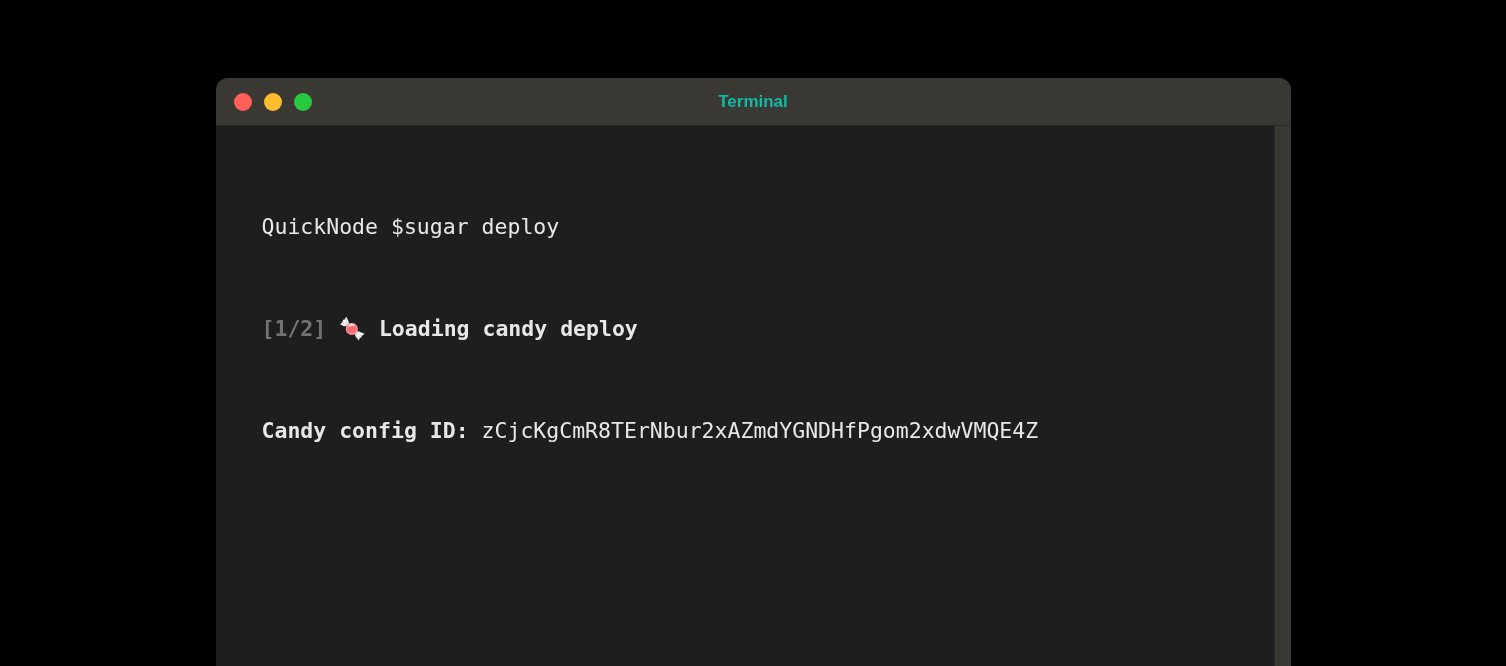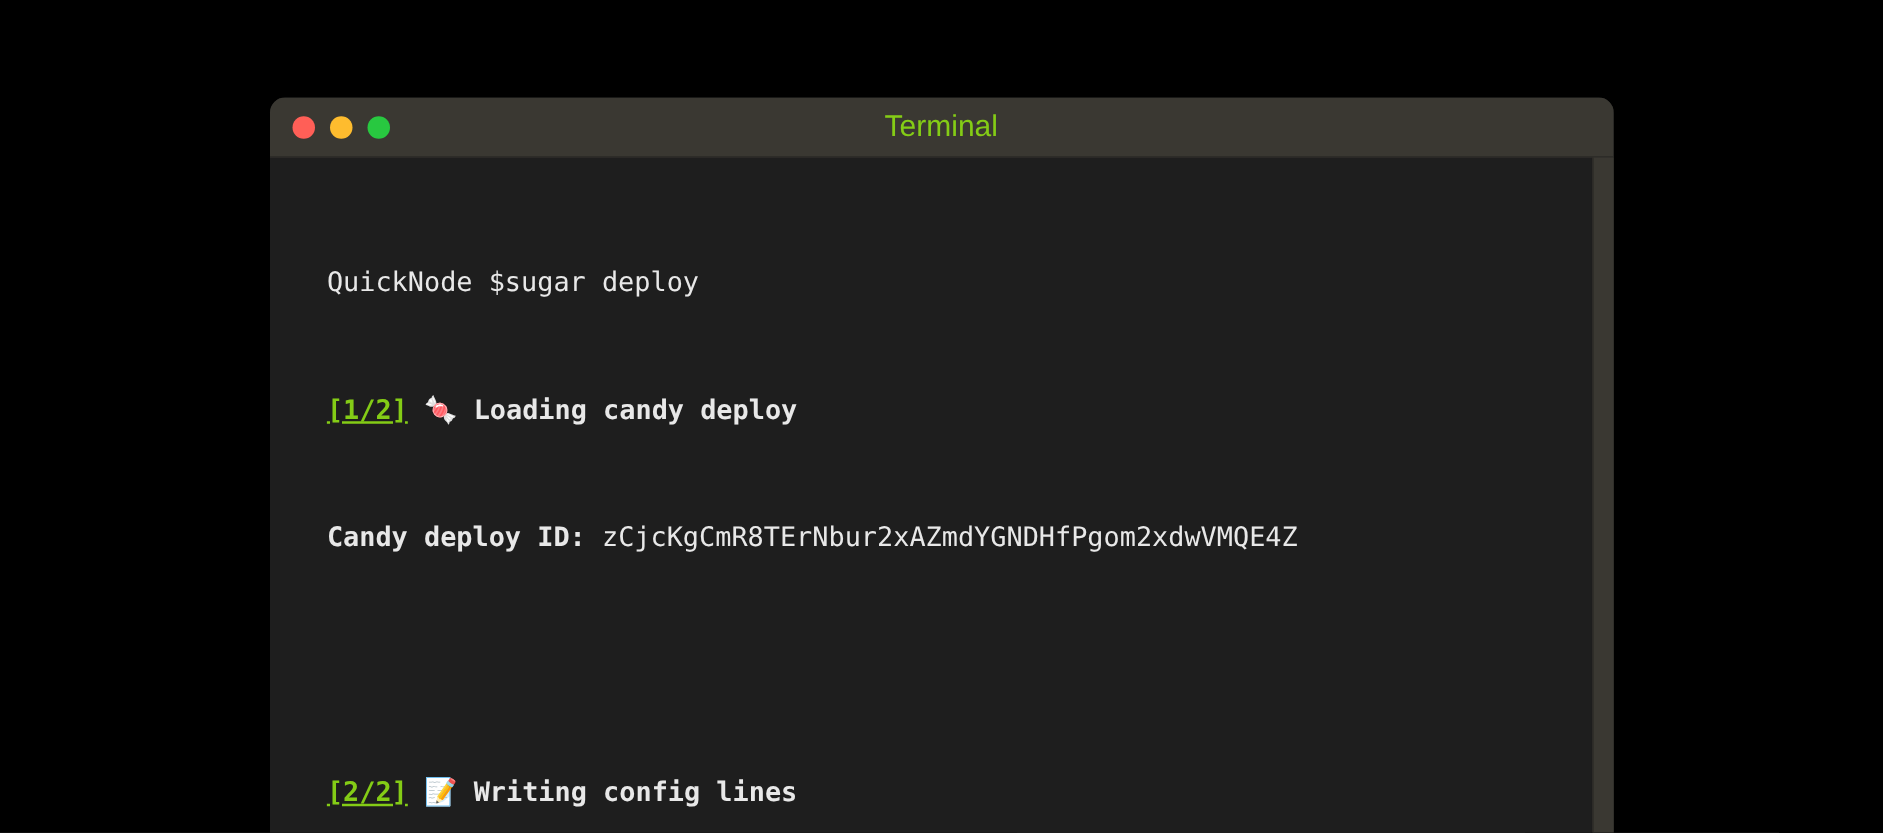--- a/index.html
+++ b/index.html
@@ -38,24 +38,24 @@
   .dot {
     width: 18px; height: 18px; border-radius: 50%;
   }
   .dot.red    { background: #ff5f57; }
   .dot.yellow { background: #febc2e; }
   .dot.green  { background: #28c840; }
   .window-title {
     position: absolute;
     left: 0; right: 0;
     text-align: center;
-    color: #84cc16;
+    color: #14b8a6;
     font-family: -apple-system, "Helvetica Neue", Arial, sans-serif;
-    font-size: 24px;
-    font-weight: 400;
+    font-size: 17px;
+    font-weight: 700;
     pointer-events: none;
   }
   .scroll-gutter {
     position: absolute;
     right: -1px;
     top: 48px;
     bottom: 0;
     width: 18px;
     background: #3a3832;
     border-left: 1px solid #2c2b27;
@@ -64,21 +64,21 @@
     padding: 16px 14px 18px 14px;
     background: #1e1e1e;
     font-size: 21.5px;
     line-height: 34px;
     color: #e8e8e8;
     min-height: 395px;
     width: calc(100% - 18px);
     white-space: pre;
   }
   .line { display: block; margin-left: 32px; }
-  .dim { color: #84cc16; text-decoration: underline; }
+  .dim { color: #737373; }
   .bold { font-weight: 700; }
   .green { color: #39c268; }
   .spacer { height: 34px; }
 </style>
 </head>
 <body>
 
 <div class="window">
   <div class="titlebar">
     <div class="traffic-lights">
@@ -89,22 +89,21 @@
     <div class="window-title">Terminal</div>
   </div>
 
   <div class="scroll-gutter">
     
   </div>
 
   <div class="body">
     <div class="line"><span>QuickNode $</span><span>sugar deploy</span></div>
     <div class="line"><span class="dim bold">[1/2]</span> <span>🍬</span> <span class="bold">Loading candy deploy</span></div>
-    <div class="line"><span class="bold">Candy deploy ID:</span> <span>zCjcKgCmR8TErNbur2xAZmdYGNDHfPgom2xdwVMQE4Z</span></div>
+    <div class="line"><span class="bold">Candy config ID:</span> <span>zCjcKgCmR8TErNbur2xAZmdYGNDHfPgom2xdwVMQE4Z</span></div>
     <div class="spacer"></div>
-    <div class="line"><span class="dim bold">[2/2]</span> <span>📝</span> <span class="bold">Writing config lines</span></div>
     
     
     
     
     
   </div>
 </div>
 
 </body></html>

